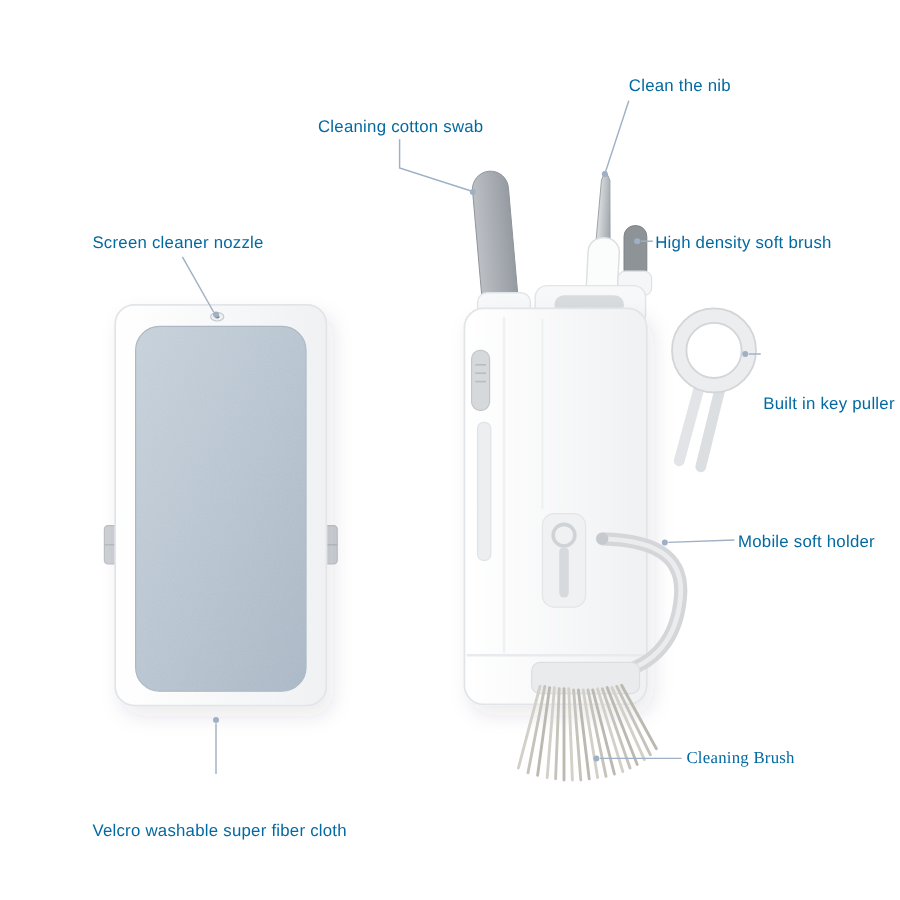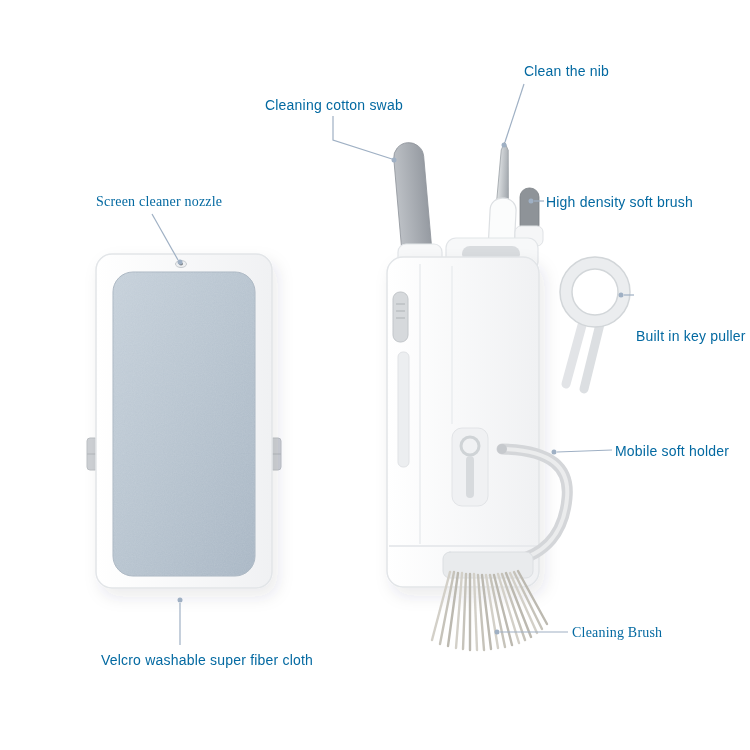--- a/index.html
+++ b/index.html
@@ -14,26 +14,26 @@
   .label{
     position:absolute;
     font-size:14px;
     letter-spacing:.2px;
     color:#0369a1;
     white-space:nowrap;
     line-height:1.2;
   }
   .lbl-cotton-swab{left:265px;top:97px;}
   .lbl-clean-nib{left:524px;top:63px;}
-  .lbl-nozzle{left:96px;top:194px;font-family:Liberation Serif, serif;}
+  .lbl-nozzle{left:77px;top:194px;}
   .lbl-soft-brush{left:546px;top:194px;}
   .lbl-key-puller{left:636px;top:288px;margin-top:40px;}
   .lbl-phone-holder{left:615px;top:443px;}
   .lbl-cleaning-brush{left:572px;top:625px;font-family:Liberation Serif, serif;}
-  .lbl-velcro{left:77px;top:652px;margin-left:24px;}
+  .lbl-velcro{left:77px;top:684px;}
 </style>
 </head>
 <body>
 
 <div class="stage">
 
   <svg width="750" height="750" viewBox="0 0 750 750">
     <defs>
       <linearGradient id="clothGrad" x1="0" y1="0" x2="1" y2="1">
         <stop offset="0" stop-color="#c4cfd9"></stop>

